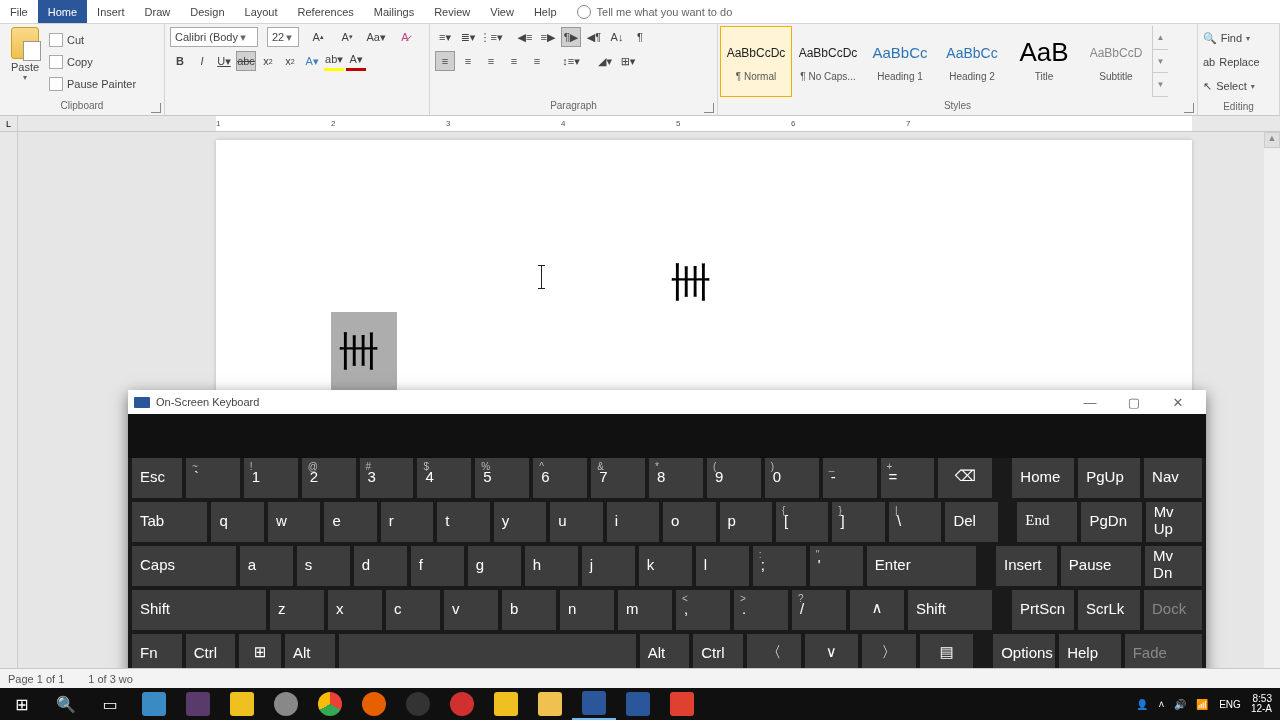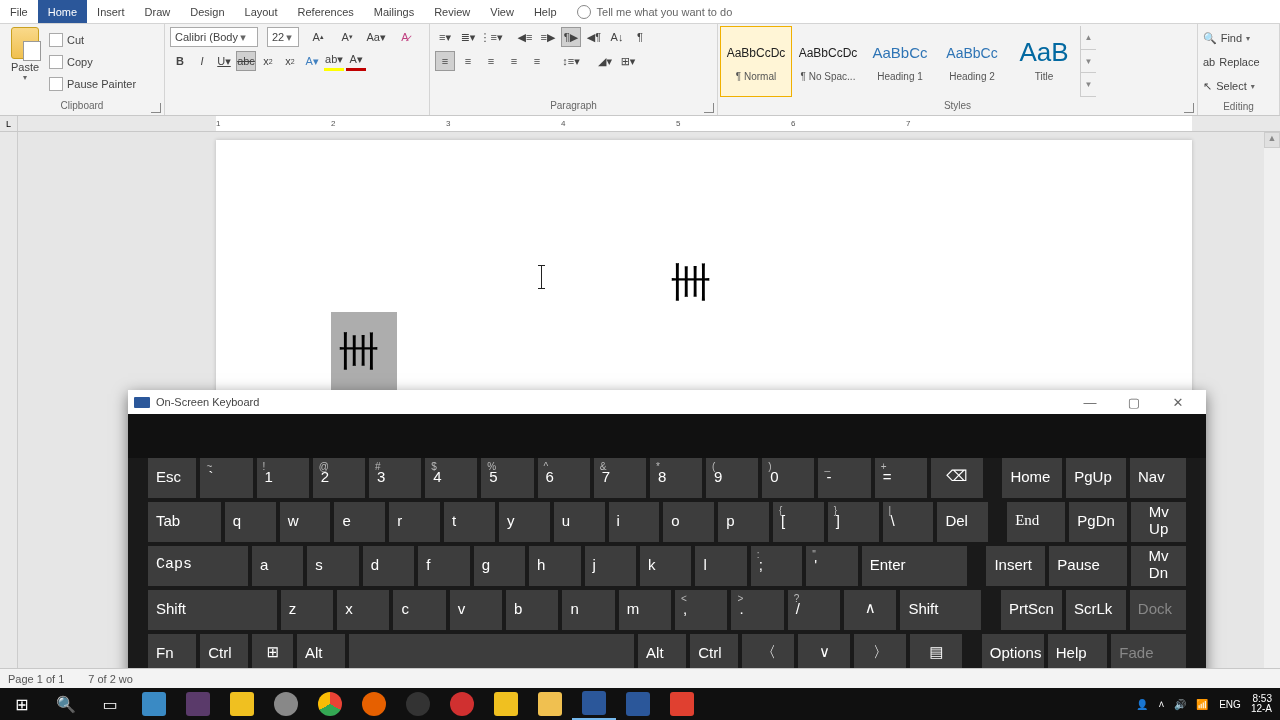--- a/index.html
+++ b/index.html
@@ -79,21 +79,21 @@
 .right-gutter { position:absolute; right:0; top:132px; width:16px; bottom:32px; background:#f0f0f0; }
 .right-gutter .arrow { height:16px; text-align:center; font-size:9px; color:#888; background:#e0e0e0; border:1px solid #ccc; }
 
 
 .osk { position:absolute; left:128px; top:390px; width:1078px; background:#1a1a1a; box-shadow:0 4px 14px rgba(0,0,0,.5); }
 .osk-title { height:24px; background:#fff; display:flex; align-items:center; padding:0 6px; font-size:11px; color:#444; }
 .osk-title .osk-ico { width:16px; height:11px; background:#2b579a; margin-right:6px; border-radius:1px; }
 .osk-title .spacer { flex:1; }
 .osk-title .winbtn { width:44px; text-align:center; color:#666; font-size:13px; }
 .osk-black { height:44px; background:#111; }
-.osk-rows { padding:0 20px 6px;text-align:center; }
+.osk-rows { padding:0 4px 6px; }
 .osk-row { display:flex; gap:4px; margin-bottom:4px; }
 .key { background:#3d3d3d; color:#fff; height:40px; display:flex; align-items:flex-end; justify-content:flex-start; padding:0 8px 4px; font-size:15px; position:relative; cursor:pointer; }
 .key .sup { position:absolute; top:3px; left:6px; font-size:10px; color:#bbb; }
 .key.lab { align-items:center; justify-content:flex-start; font-size:15px; }
 .key.dim { color:#888; }
 .key.center { align-items:center; justify-content:center; }
 
 
 .status { position:absolute; left:0; bottom:32px; right:0; height:20px; background:#f3f3f3; border-top:1px solid #c8c8c8; display:flex; align-items:center; font-size:11px; color:#555; padding:0 8px; gap:24px; }
 .taskbar { position:absolute; left:0; bottom:0; right:0; height:32px; background:#101010; display:flex; align-items:center; }
@@ -210,33 +210,37 @@
   </div>
 
   <div class="group styles-group">
     <div class="styles-body" id="styles-body">
       <div class="style-item sel">
           <div class="style-prev" style="font-size:12px;color:#222">AaBbCcDc</div>
           <div class="style-name">¶ Normal</div>
         </div>
         <div class="style-item">
           <div class="style-prev" style="font-size:12px;color:#222">AaBbCcDc</div>
-          <div class="style-name">¶ No Spac...</div>
+          <div class="style-name">¶ No Caps...</div>
         </div>
         <div class="style-item">
           <div class="style-prev" style="font-size:15px;color:#2e74b5">AaBbCc</div>
           <div class="style-name">Heading 1</div>
         </div>
         <div class="style-item">
           <div class="style-prev" style="font-size:14px;color:#2e74b5">AaBbCc</div>
           <div class="style-name">Heading 2</div>
         </div>
         <div class="style-item">
-          <div class="style-prev" style="font-size:26px;color:#0369a1">AaB</div>
+          <div class="style-prev" style="font-size:26px;color:#000000">AaB</div>
           <div class="style-name">Title</div>
+        </div>
+        <div class="style-item">
+          <div class="style-prev" style="font-size:12px;color:#888">AaBbCcD</div>
+          <div class="style-name">Subtitle</div>
         </div>
         <div class="style-scroll">
         <div>▲</div>
         <div>▼</div>
         <div>▼</div>
       </div>
     </div>
     <div class="group-label"><span>Styles</span><span class="group-launcher"></span></div>
   </div>
 
@@ -337,21 +341,21 @@
         <div class="key lab" style="width: 54px;"><span class="sup">{</span>[</div>
         <div class="key lab" style="width: 54px;"><span class="sup">}</span>]</div>
         <div class="key lab" style="width: 54px;"><span class="sup">|</span>\</div>
         <div class="key lab" style="width: 54px;">Del</div>
         <div style="width: 12px;"></div>
         <div class="key lab" style="width: 62px; font-family: Liberation Serif, serif;">End</div>
         <div class="key lab" style="width: 62px;">PgDn</div>
         <div class="key lab" style="width: 58px;">Mv Up</div>
       </div>
       <div class="osk-row">
-        <div class="key lab" style="width: 106px; font-family: Liberation Mono, monospace;">Caps</div>
+        <div class="key lab" style="width: 106px;">Caps</div>
         <div class="key lab" style="width: 54px;">a</div>
         <div class="key lab" style="width: 54px;">s</div>
         <div class="key lab" style="width: 54px;">d</div>
         <div class="key lab" style="width: 54px;">f</div>
         <div class="key lab" style="width: 54px;">g</div>
         <div class="key lab" style="width: 54px;">h</div>
         <div class="key lab" style="width: 54px;">j</div>
         <div class="key lab" style="width: 54px;">k</div>
         <div class="key lab" style="width: 54px;">l</div>
         <div class="key lab" style="width: 54px;"><span class="sup">:</span>;</div>
@@ -396,21 +400,21 @@
         <div style="width: 12px;"></div>
         <div class="key lab" style="width: 62px;">Options</div>
         <div class="key lab" style="width: 62px;">Help</div>
         <div class="key lab dim" style="width: 78px;">Fade</div>
       </div>
     </div>
 </div>
 
 <div class="status">
   <span>Page 1 of 1</span>
-  <span>7 of 2 wo</span>
+  <span>1 of 3 wo</span>
 </div>
 
 <div class="taskbar">
   <div class="tb-btn">⊞</div>
   <div class="tb-btn">🔍</div>
   <div class="tb-btn">▭</div>
   <div class="tb-btn">
       <div class="tb-ico" style="background:#3a8ac4"></div>
     </div>
   <div class="tb-btn">

